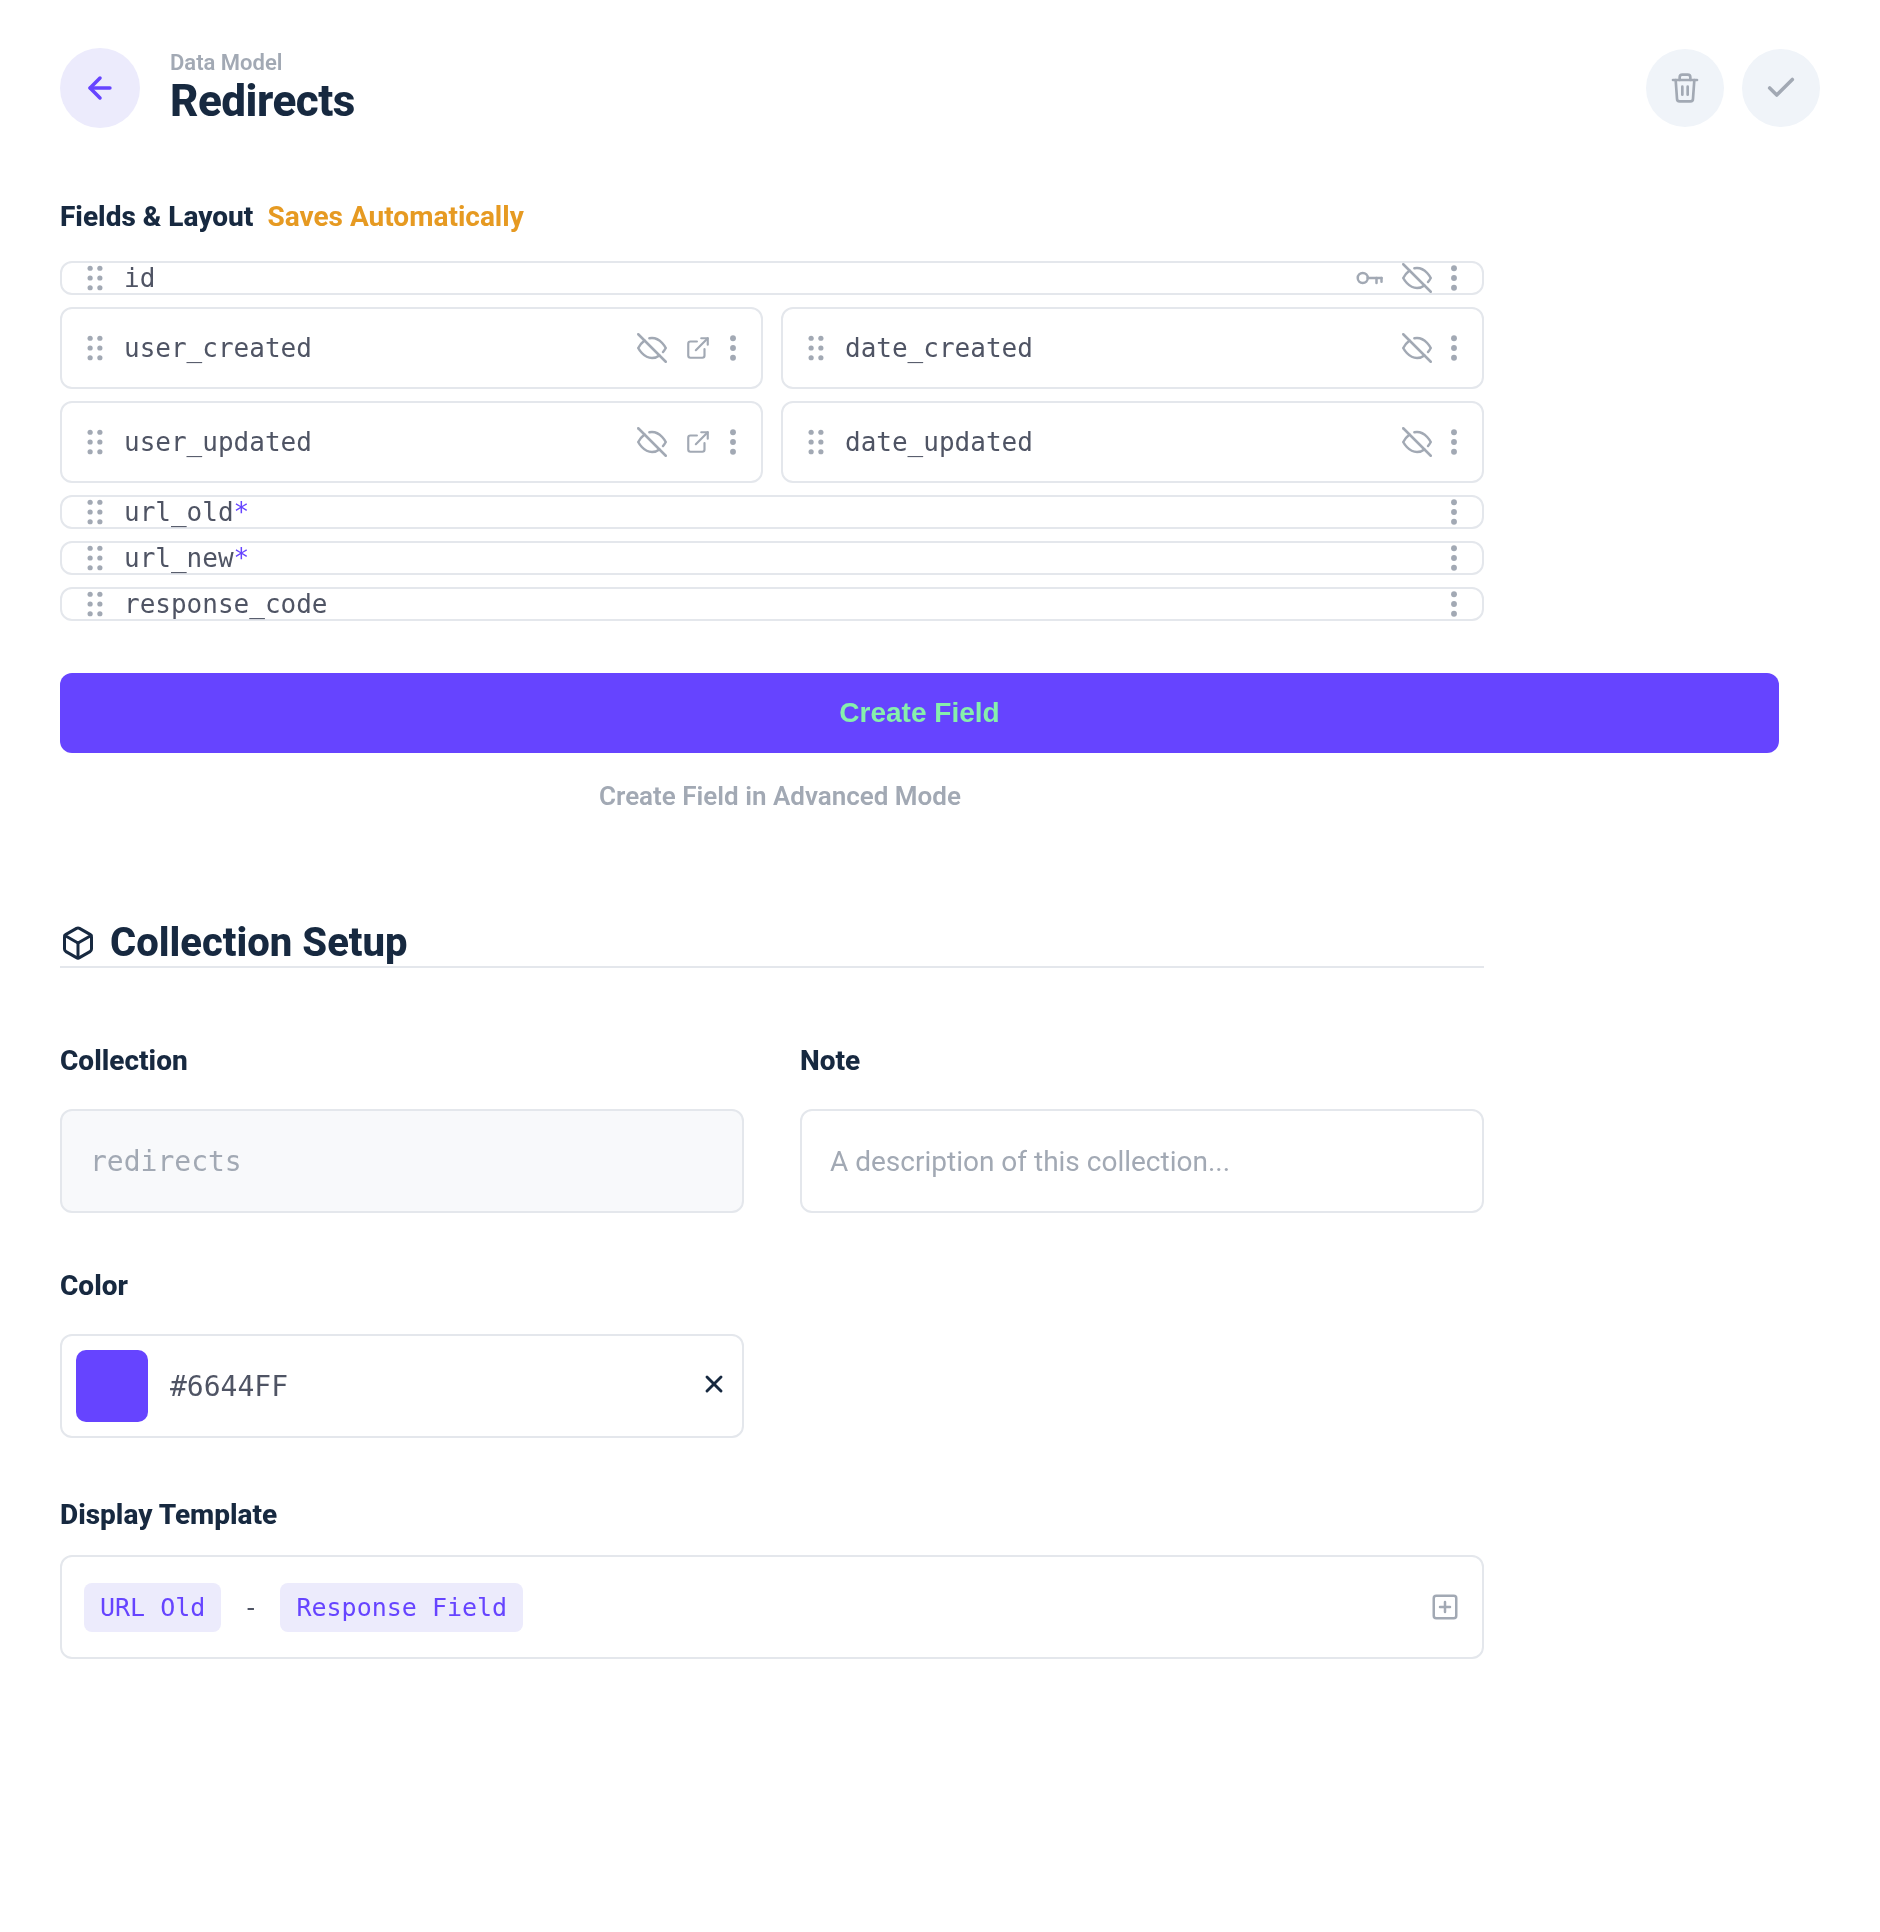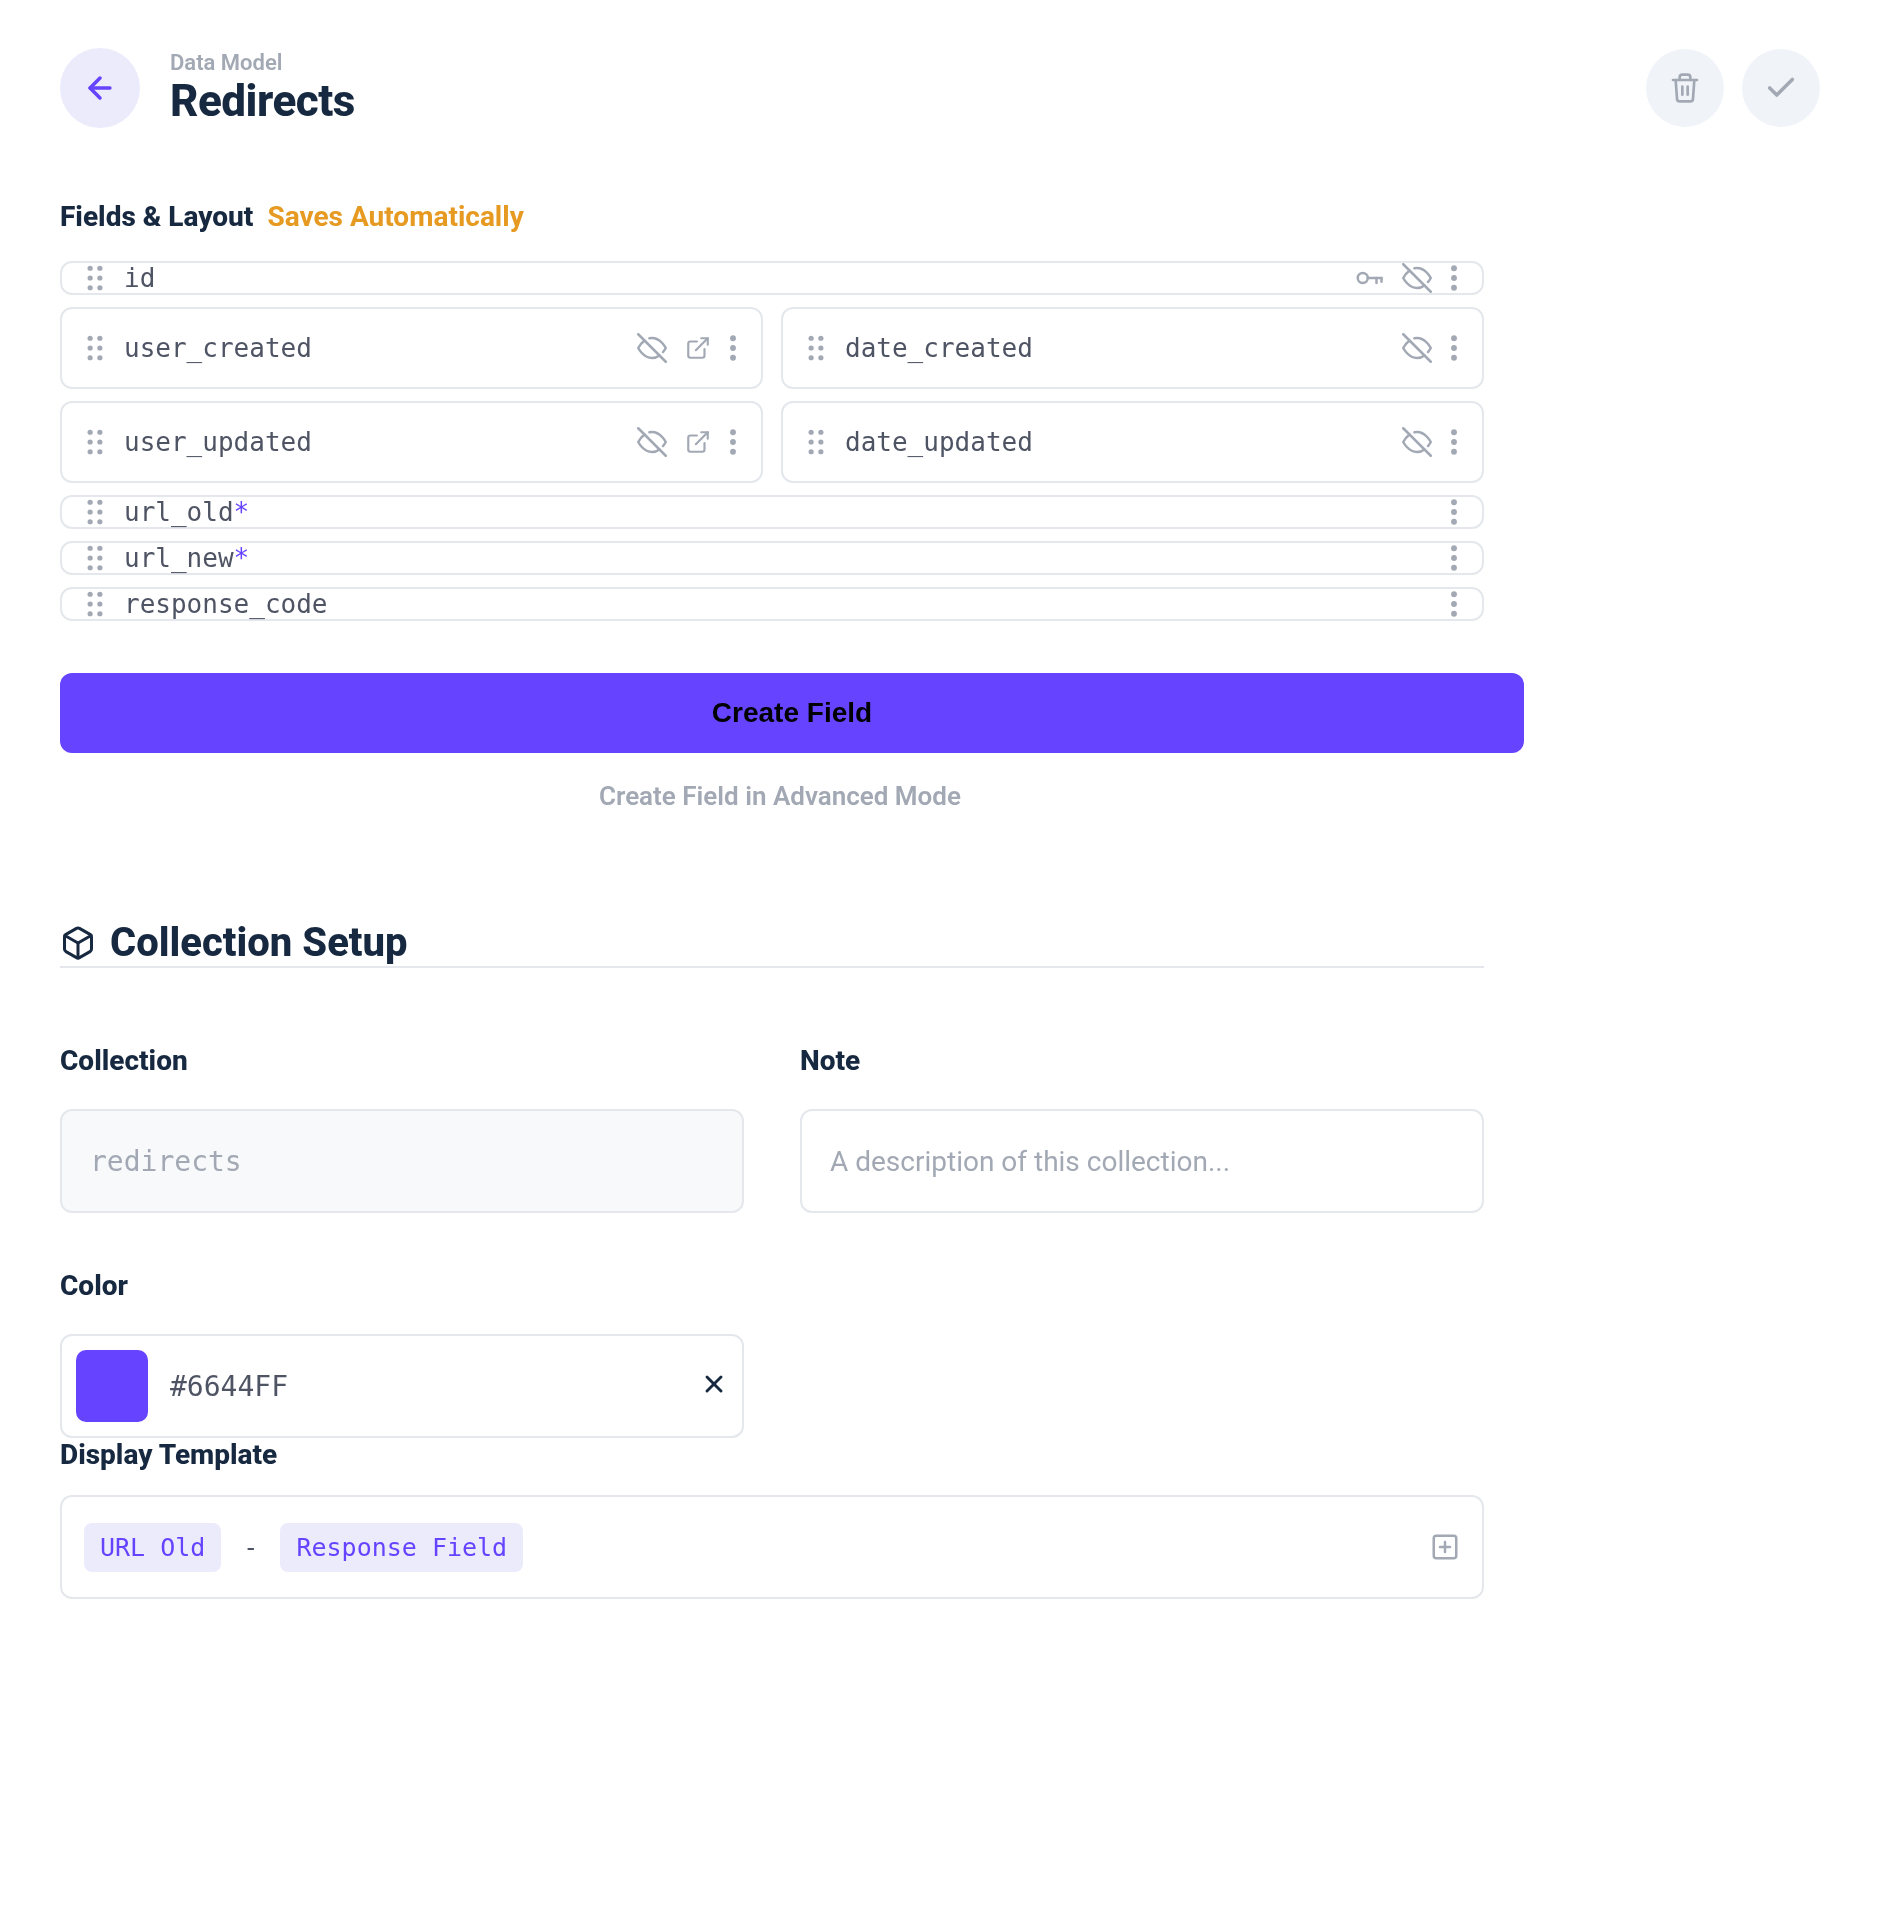--- a/index.html
+++ b/index.html
@@ -88,24 +88,24 @@
     font-size: 26px;
     color: var(--text-gray);
     flex: 1;
   }
   .field-name .req { color: var(--accent); }
   .field-actions { display: flex; gap: 18px; align-items: center; }
   .icon-btn { color: var(--icon-gray); display:flex; align-items:center; cursor:pointer; }
 
   .create-field-btn {
     margin-top: 52px;
-    width: 1464px;
+    width: 1719px;
     height: 80px;
     background: var(--accent);
-    color: #000000;
+    color: #86efac;
     border: none;
     border-radius: 12px;
     font-size: 28px;
     font-weight: 800;
     cursor: pointer;
   }
   .advanced-link {
     width: 1440px;
     text-align: center;
     margin-top: 28px;
@@ -168,21 +168,21 @@
     border-radius: 12px;
     padding: 0 14px 0 14px;
     display: flex; align-items: center; gap: 22px;
   }
   .color-swatch { width: 72px; height: 72px; border-radius: 10px; }
   .color-hex {
     font-family: "SFMono-Regular", Menlo, Consolas, monospace;
     font-size: 28px; color: var(--text-gray); flex:1; font-weight:500;
   }
 
-  .display-template-group { width: 1424px; display:flex; flex-direction:column; gap:24px; }
+  .display-template-group { margin-top: 60px; width: 1424px; display:flex; flex-direction:column; gap:24px; }
   .template-input {
     height: 104px;
     border: 2px solid var(--border);
     border-radius: 12px;
     padding: 0 22px;
     display: flex; align-items: center; gap: 16px;
   }
   .chip {
     background: var(--accent-light);
     color: var(--accent);

